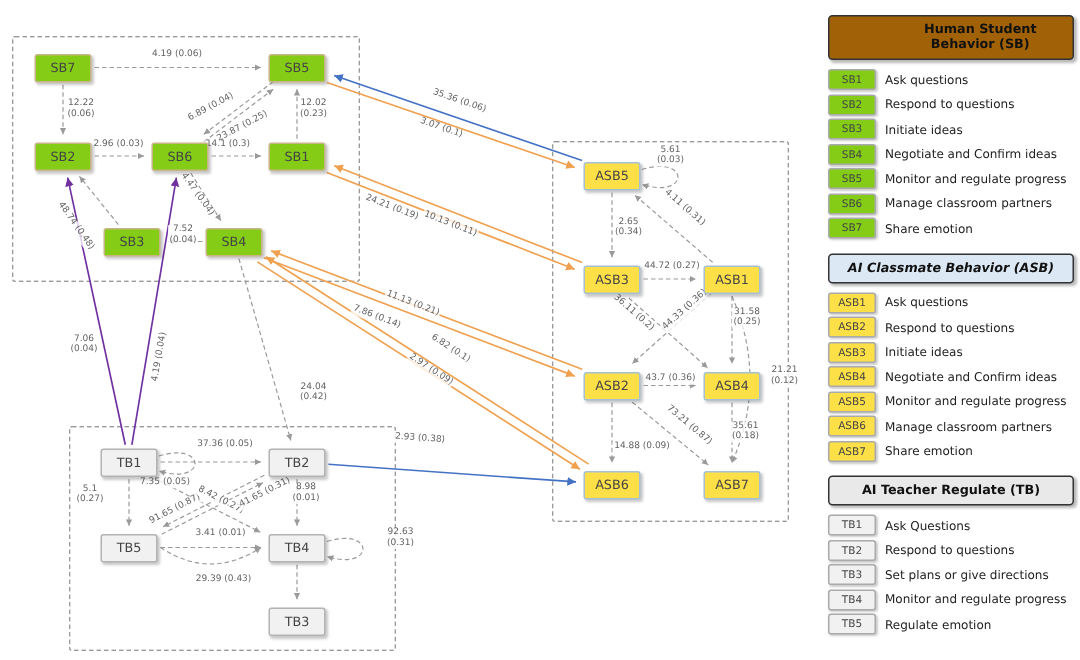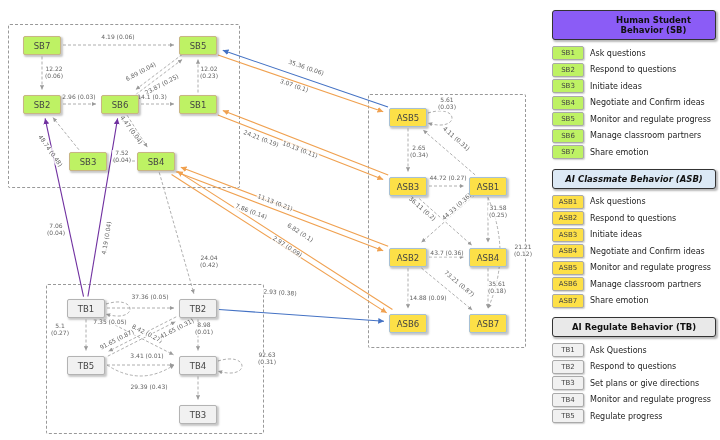--- a/index.html
+++ b/index.html
@@ -16,37 +16,37 @@
   #edges-svg { position:absolute; left:0; top:0; width:720px; height:440px; z-index:1; }
   #edge-labels, #nodes-layer { position:absolute; left:0; top:0; width:720px; height:440px; pointer-events:none; }
   #edge-labels { z-index:2; }
   #nodes-layer { z-index:3; }
 
   .node {
     position:absolute; width:38px; height:19px; line-height:19px; box-sizing:border-box;
     text-align:center; font-size:8.5px; color:#444; border:1px solid #aaa; border-radius:2px;
     box-shadow:1.5px 1.5px 2px rgba(0,0,0,0.22); background:#fff;
   }
-  .node-sb  { background:#bef264; border-color:#c8b584; }
+  .node-sb  { background:#84cc16; border-color:#c8b584; }
   .node-asb { background:#fde047; border-color:#a6c0d5; }
   .node-tb  { background:#f1f1f1; border-color:#b3b3b3; }
 
   .edge-label {
     position:absolute; font-size:6px; line-height:1.15; color:#636363;
     background:rgba(255,255,255,0.78); padding:0 1px; white-space:nowrap; text-align:center;
   }
 
   #legend { position:absolute; left:552px; top:10px; width:164px; z-index:4; }
   .legend-section { margin-bottom:8px; }
   .legend-header {
     border:1px solid #333; border-radius:3px; font-weight:bold; font-size:8.5px; color:#111;
     text-align:center; padding:4px 2px; margin-bottom:5px;
     box-shadow:1.5px 1.5px 2px rgba(0,0,0,0.28); background:#eee;
   }
-  .legend-header-sb  { background:#8b5cf6;padding-left:41px; }
+  .legend-header-sb  { background:#a16207;padding-left:41px; }
   .legend-header-asb { background:#dcE9f5;font-style:italic; }
   .legend-header-tb  { background:#e9e9e9; }
   .legend-row { display:flex; align-items:center; height:16.5px; }
   .legend-badge {
     display:inline-block; width:30px; height:12px; line-height:12px; flex:0 0 auto;
     text-align:center; font-size:7px; color:#444; border:1px solid #aaa; border-radius:2px;
     box-shadow:1px 1px 1.5px rgba(0,0,0,0.2);
   }
   .legend-text { font-size:8px; color:#222; margin-left:6px; white-space:nowrap; }
 </style>
@@ -244,36 +244,36 @@
         <div class="legend-row">
           <span class="legend-badge node-asb">ASB6</span>
           <span class="legend-text">Manage classroom partners</span>
         </div>
         <div class="legend-row">
           <span class="legend-badge node-asb">ASB7</span>
           <span class="legend-text">Share emotion</span>
         </div>
       </div>
       <div class="legend-section">
-        <div class="legend-header legend-header-tb">AI Regulate Behavior (TB)</div>
+        <div class="legend-header legend-header-tb">AI Teacher Regulate (TB)</div>
         <div class="legend-row">
           <span class="legend-badge node-tb">TB1</span>
           <span class="legend-text">Ask Questions</span>
         </div>
         <div class="legend-row">
           <span class="legend-badge node-tb">TB2</span>
           <span class="legend-text">Respond to questions</span>
         </div>
         <div class="legend-row">
           <span class="legend-badge node-tb">TB3</span>
           <span class="legend-text">Set plans or give directions</span>
         </div>
         <div class="legend-row">
           <span class="legend-badge node-tb">TB4</span>
           <span class="legend-text">Monitor and regulate progress</span>
         </div>
         <div class="legend-row">
           <span class="legend-badge node-tb">TB5</span>
-          <span class="legend-text">Regulate progress</span>
+          <span class="legend-text">Regulate emotion</span>
         </div>
       </div>
     </div>
 </div>
 
 </body></html>

